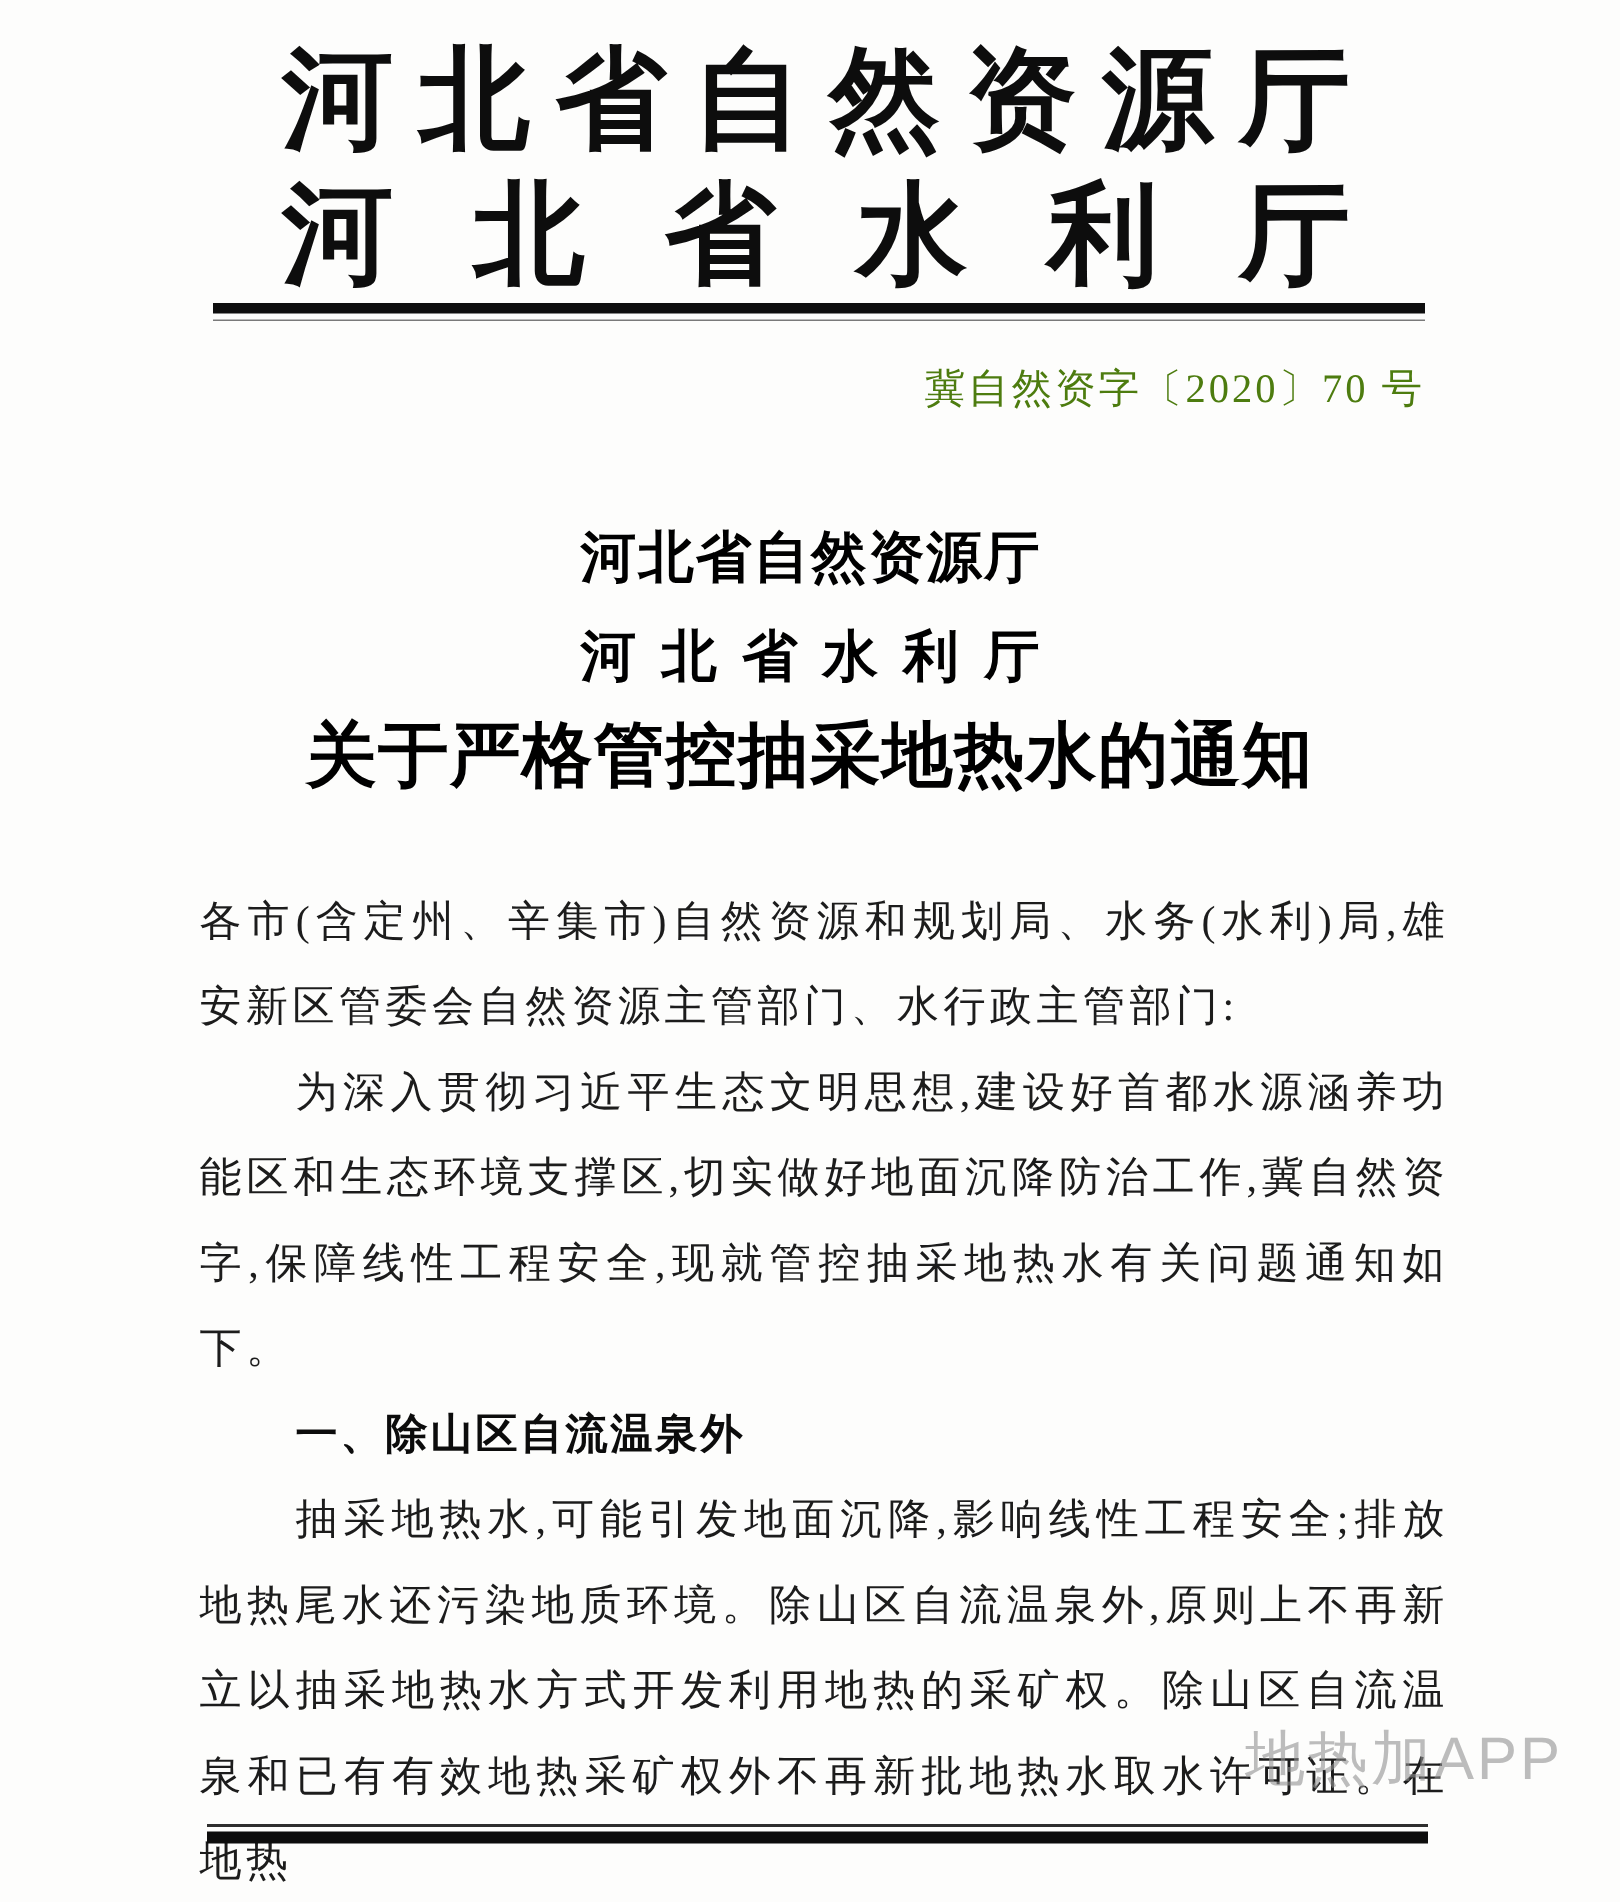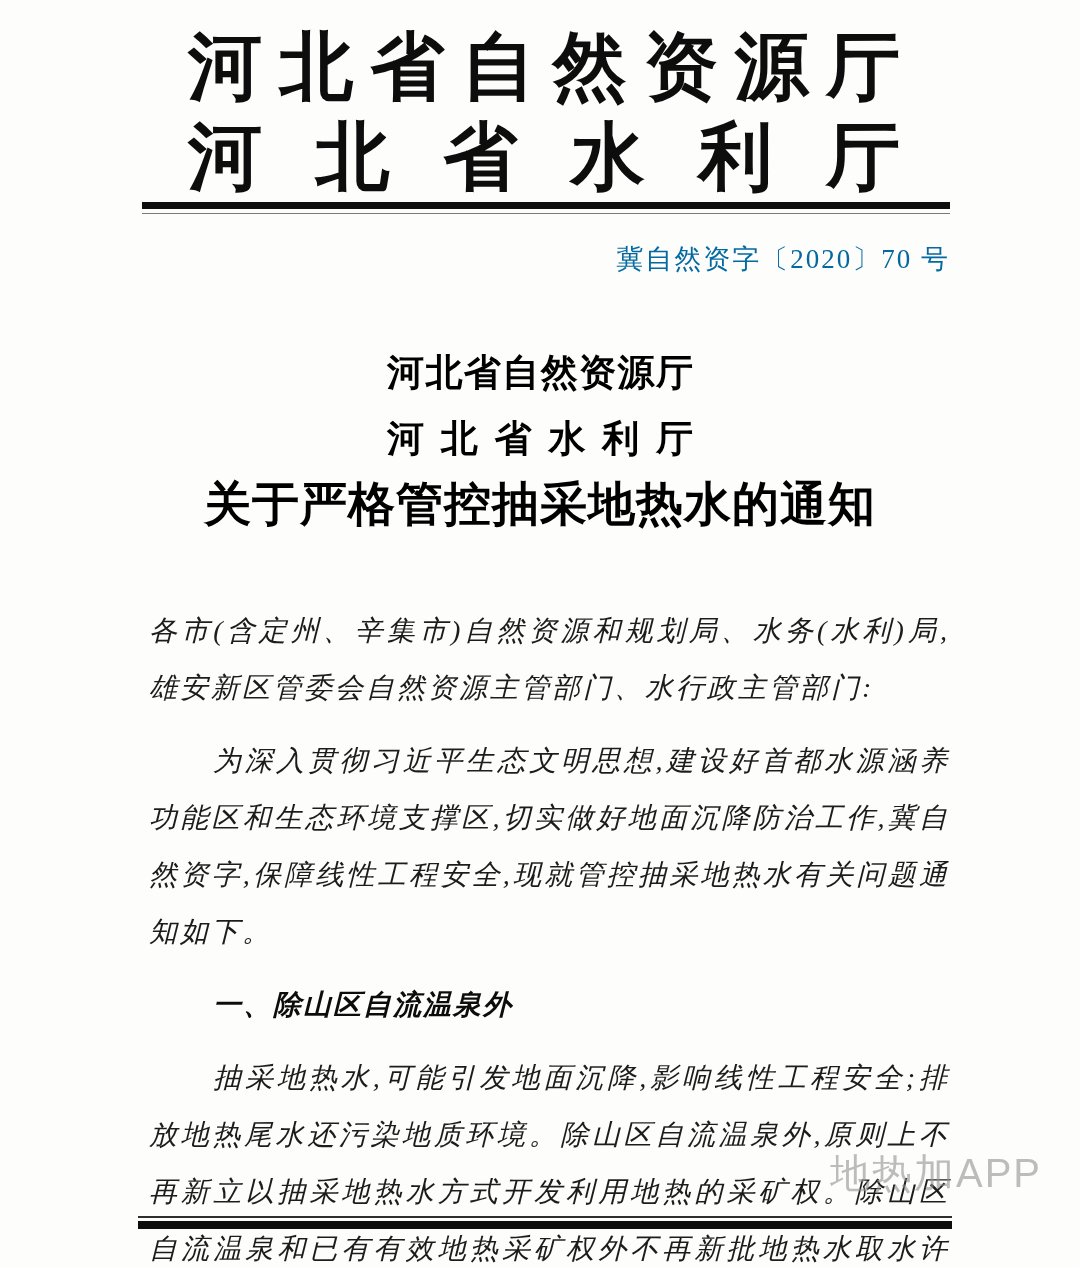--- a/index.html
+++ b/index.html
@@ -22,21 +22,21 @@
     white-space:nowrap;
   }
   .org-line + .org-line { margin-top:4px; }
 
   .rule-top { position:absolute; left:142px; top:202px; width:808px; }
   .rule-top .thick { height:7px; background:#0e0e0e; }
   .rule-top .thin  { height:1px; background:#7a7a7a; margin-top:4px; }
 
   .doc-number {
     position:absolute; top:241px; right:130px;
-    font-size:27px; letter-spacing:2px; color:#0369a1;
+    font-size:27px; letter-spacing:2px; color:#4d7c0f;
     white-space:nowrap;
   }
 
   
   .title-block {
     position:absolute; left:0; top:352px; width:1080px;
     display:flex; flex-direction:column; align-items:center;
     color:#000;
   }
   .title-line {
@@ -46,21 +46,21 @@
   .t1 { margin-bottom:24px; }
   .t2 { margin-bottom:23px; }
   .t3 { font-size:47px; letter-spacing:1px; }
 
   
   .body-text {
     position:absolute; left:133px; top:586px; width:833px;
     font-size:28px; line-height:57px; letter-spacing:3px;
     text-align:justify; color:#1c1c1c;
   }
-  .body-text p { margin:16px;font-style:italic; }
+  .body-text p { margin:0; }
   .indent { text-indent:64px; }
   .sec-heading { font-weight:bold; color:#0c0c0c; letter-spacing:2px; }
 
   
   .rule-bottom { position:absolute; left:138px; top:1216px; width:814px; }
   .rule-bottom .thin  { height:2px; background:#2e2e2e; }
   .rule-bottom .thick { height:8px; background:#0d0d0d; margin-top:3px; }
 
   .watermark {
     position:absolute; left:830px; top:1151px;

